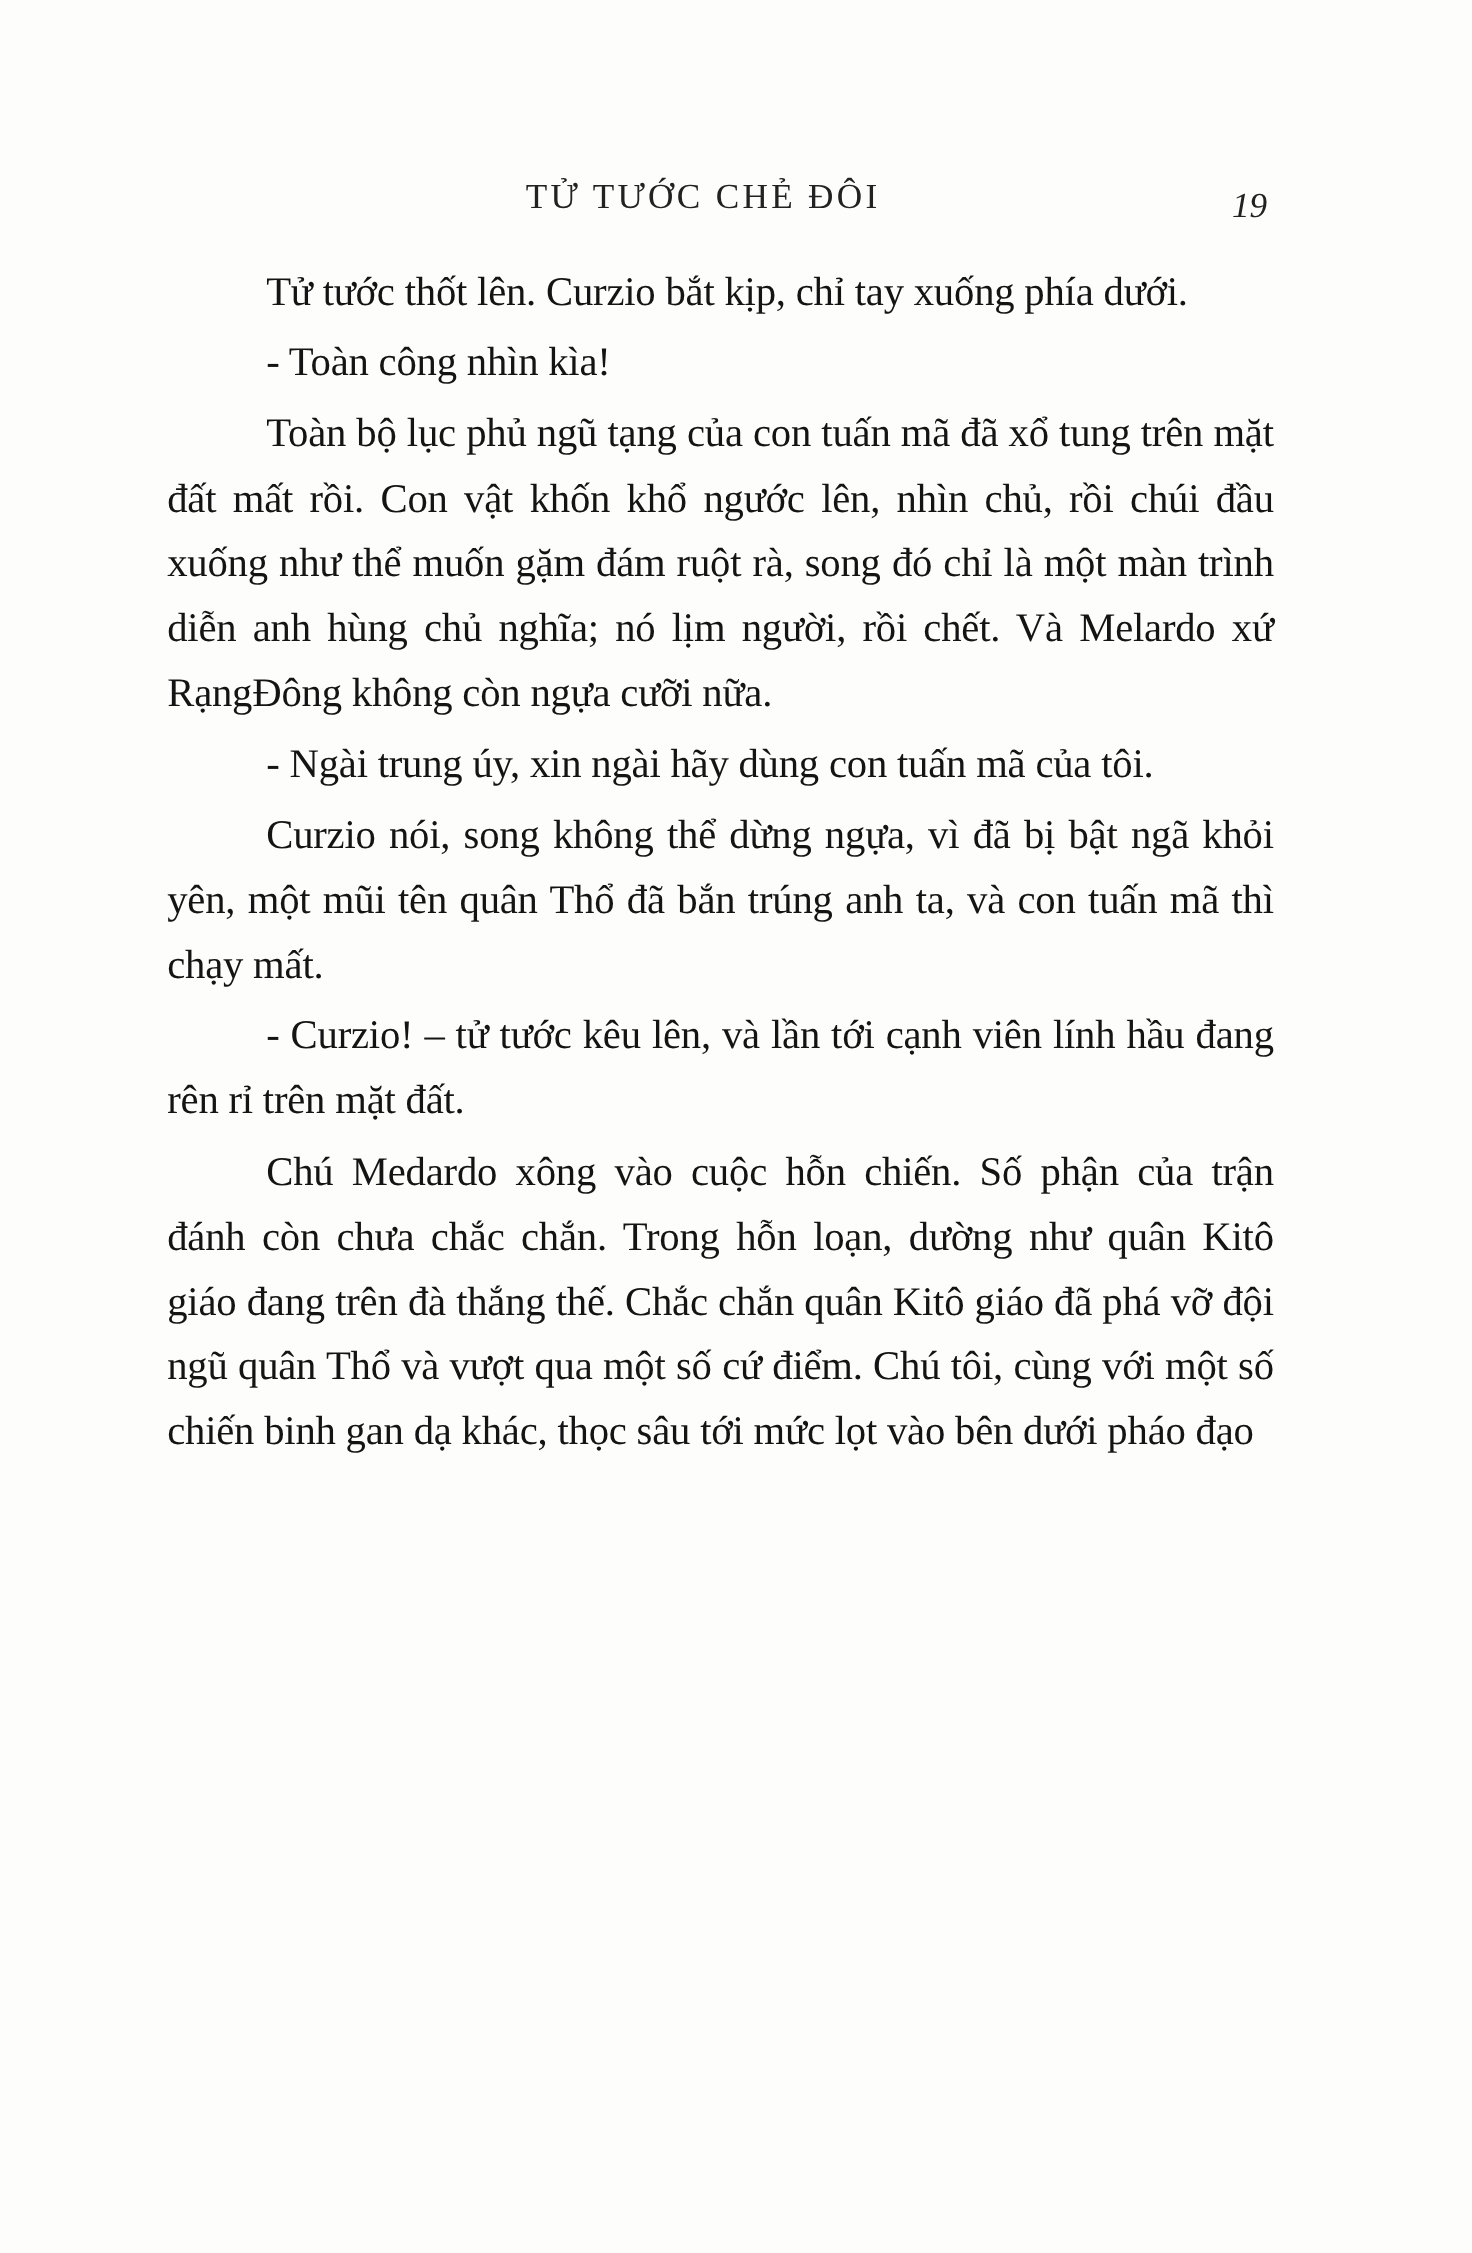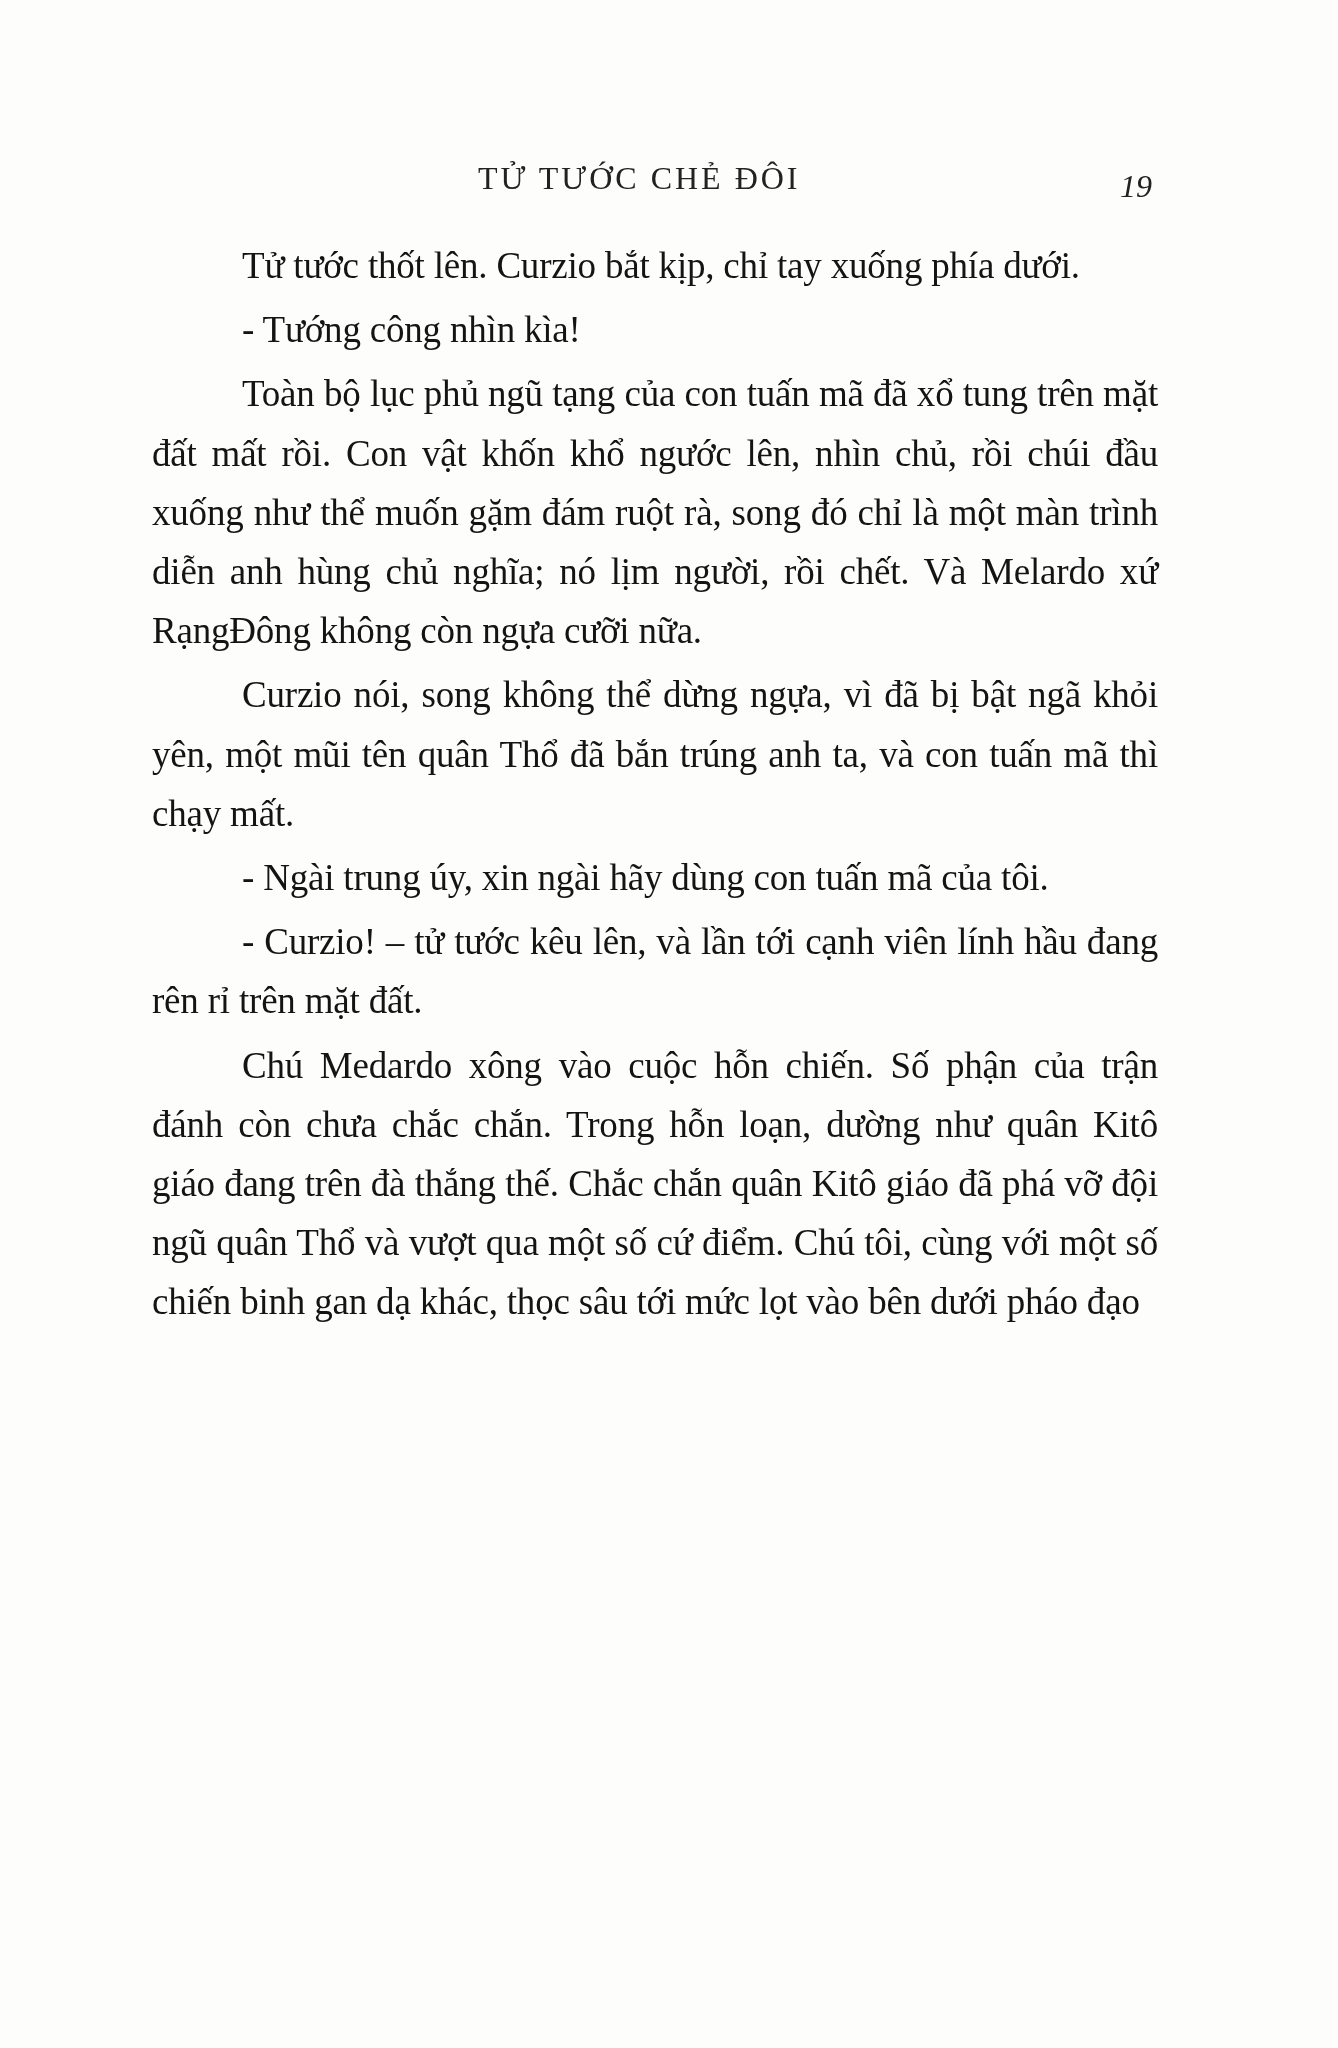--- a/index.html
+++ b/index.html
@@ -55,19 +55,19 @@
 </head>
 <body>
 
 <div class="page-header">
   <div class="running-title">TỬ TƯỚC CHẺ ĐÔI</div>
   <div class="page-number">19</div>
 </div>
 
 <div class="body-text">
   <p class="para">Tử tước thốt lên. Curzio bắt kịp, chỉ tay xuống phía dưới.</p>
-  <p class="para">- Tướng công nhìn kìa!</p>
+  <p class="para">- Toàn công nhìn kìa!</p>
   <p class="para">Toàn bộ lục phủ ngũ tạng của con tuấn mã đã xổ tung trên mặt đất mất rồi. Con vật khốn khổ ngước lên, nhìn chủ, rồi chúi đầu xuống như thể muốn gặm đám ruột rà, song đó chỉ là một màn trình diễn anh hùng chủ nghĩa; nó lịm người, rồi chết. Và Melardo xứ RạngĐông không còn ngựa cưỡi nữa.</p>
+  <p class="para">- Ngài trung úy, xin ngài hãy dùng con tuấn mã của tôi.</p>
   <p class="para">Curzio nói, song không thể dừng ngựa, vì đã bị bật ngã khỏi yên, một mũi tên quân Thổ đã bắn trúng anh ta, và con tuấn mã thì chạy mất.</p>
-  <p class="para">- Ngài trung úy, xin ngài hãy dùng con tuấn mã của tôi.</p>
   <p class="para">- Curzio! – tử tước kêu lên, và lần tới cạnh viên lính hầu đang rên rỉ trên mặt đất.</p>
   <p class="para">Chú Medardo xông vào cuộc hỗn chiến. Số phận của trận đánh còn chưa chắc chắn. Trong hỗn loạn, dường như quân Kitô giáo đang trên đà thắng thế. Chắc chắn quân Kitô giáo đã phá vỡ đội ngũ quân Thổ và vượt qua một số cứ điểm. Chú tôi, cùng với một số chiến binh gan dạ khác, thọc sâu tới mức lọt vào bên dưới pháo đạo</p>
 </div>
 
 </body></html>

